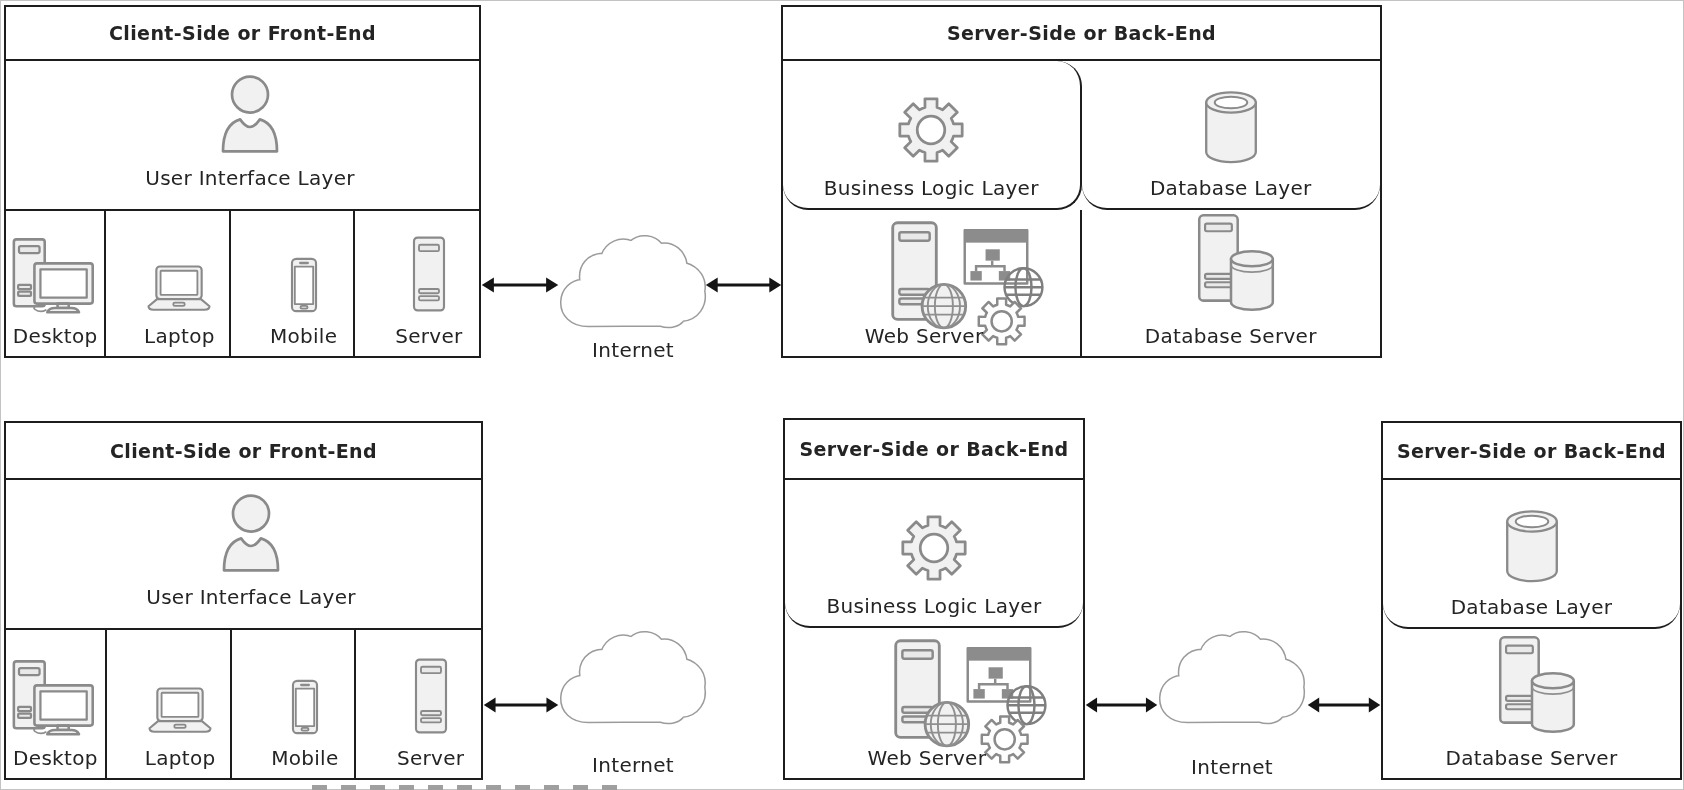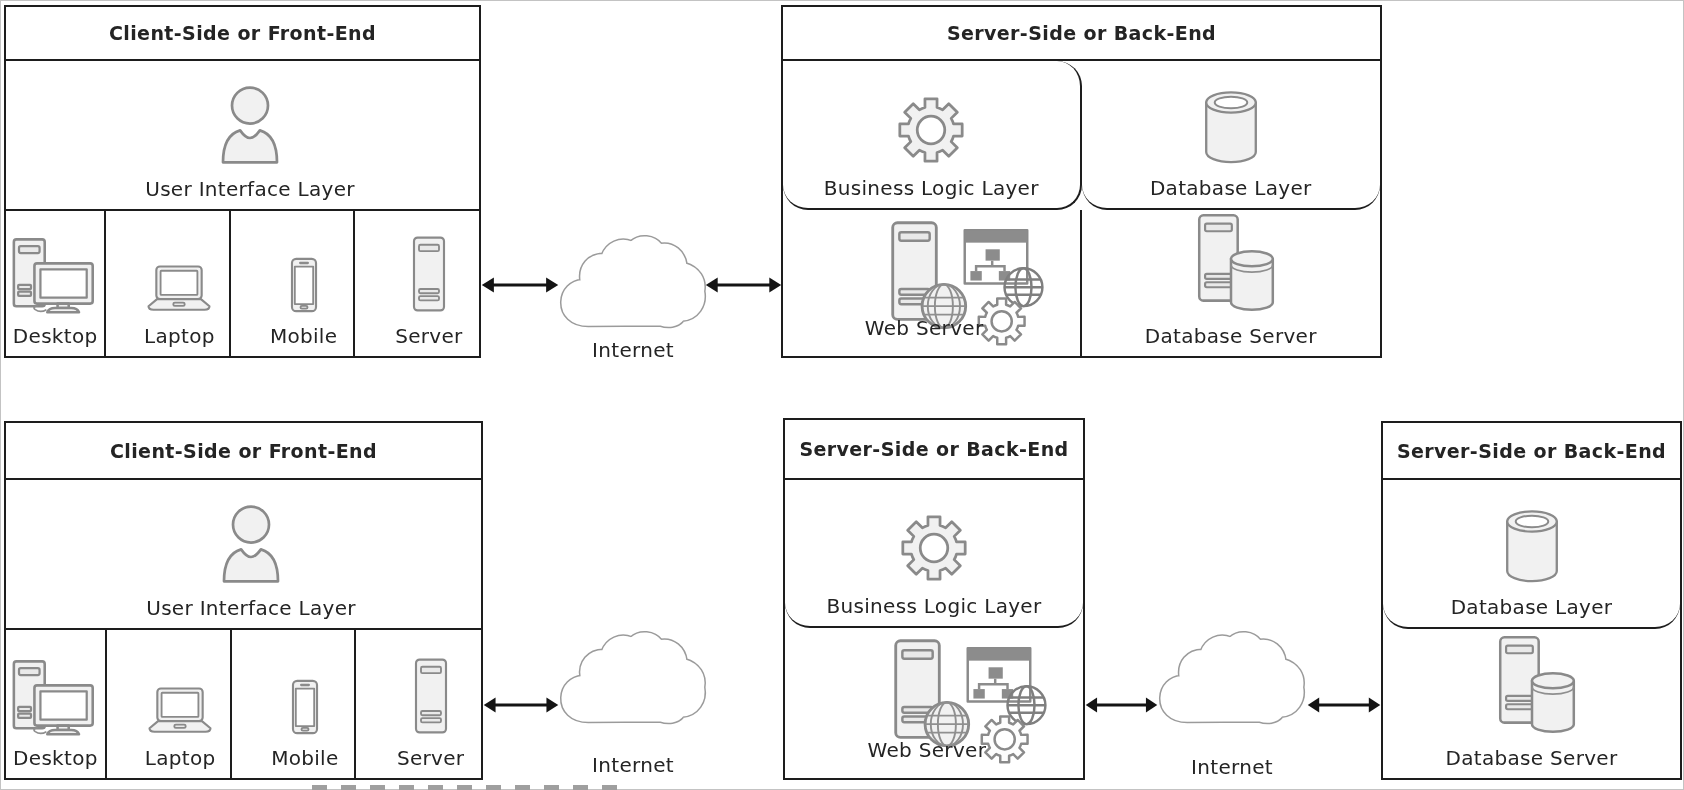--- a/index.html
+++ b/index.html
@@ -5,32 +5,32 @@
   html,body{margin:0;padding:0;background:#e9e9e9;}
   .canvas{
     position:relative; width:1684px; height:790px; background:#ffffff;
     font-family:"DejaVu Sans", sans-serif; color:#242424; overflow:hidden;
     box-shadow: inset 0 0 0 1px #c3c3c3;
   }
   .box{position:absolute; background:#fff; border:2.5px solid #1d1d1d; box-sizing:border-box; display:flex; flex-direction:column;}
   .ttl{font-weight:bold; font-size:19px; letter-spacing:.4px; display:flex; align-items:center; justify-content:center; border-bottom:2.5px solid #1d1d1d; box-sizing:border-box; white-space:nowrap;}
   .lbl{font-size:20px; line-height:24px; letter-spacing:.3px; text-align:center; white-space:nowrap;}
   .row-ui{height:150px; border-bottom:2.5px solid #1d1d1d; box-sizing:border-box;
-          display:flex; flex-direction:column; align-items:center; justify-content:flex-end; gap:11px; padding-bottom:8px;padding-left:15px;}
+          display:flex; flex-direction:column; align-items:center; justify-content:center; gap:11px; padding-bottom:8px;padding-left:15px;}
   .devices{flex:1; display:grid; grid-template-columns:1fr 1fr 1fr 1fr;gap:24px;}
   .dcell{border-right:2.5px solid #1d1d1d; box-sizing:border-box; display:flex; flex-direction:column; align-items:center; justify-content:flex-end; gap:10px; padding-bottom:8px;}
   .dcell:last-child{border-right:none;}
   .grid2{flex:1; display:grid; grid-template-columns:1fr 1fr; grid-template-rows:149px 1fr;}
   .gcell{box-sizing:border-box; display:flex; flex-direction:column; align-items:center; justify-content:flex-end; gap:10px; padding-bottom:8px;}
   .bR{border-right:2.5px solid #1d1d1d;}
   .bB{border-bottom:2.5px solid #1d1d1d;border-radius:25px;}
   .stack-cell{box-sizing:border-box; display:flex; flex-direction:column; align-items:center; justify-content:flex-end; gap:10px; padding-bottom:8px;}
   .ws-cell{position:relative; box-sizing:border-box;}
   .ws-art{position:absolute; left:50%; top:5px; transform:translateX(-36%);}
-  .ws-lbl{position:absolute; bottom:16px; left:50%; transform:translateX(-56%);}
+  .ws-lbl{position:absolute; bottom:8px; left:50%; transform:translateX(-56%);}
   .arrow{position:absolute;}
   .cloud{position:absolute;}
   .cloud-lbl{position:absolute; width:160px; text-align:center;}
   .cutoff{position:absolute; left:312px; top:785px; width:318px; height:5px;
           background:repeating-linear-gradient(90deg,#9f9f9f 0 15px, transparent 15px 29px);}
   
   .fl{fill:#f1f1f1; stroke:#8a8a8a; stroke-width:3; stroke-linejoin:round; stroke-linecap:round;}
   .wh{fill:#ffffff; stroke:#8a8a8a; stroke-width:2.6; stroke-linejoin:round;}
   .slot{fill:#e9e9e9; stroke:#8a8a8a; stroke-width:2.6;}
   .dk{fill:#8c8c8c; stroke:none;}

